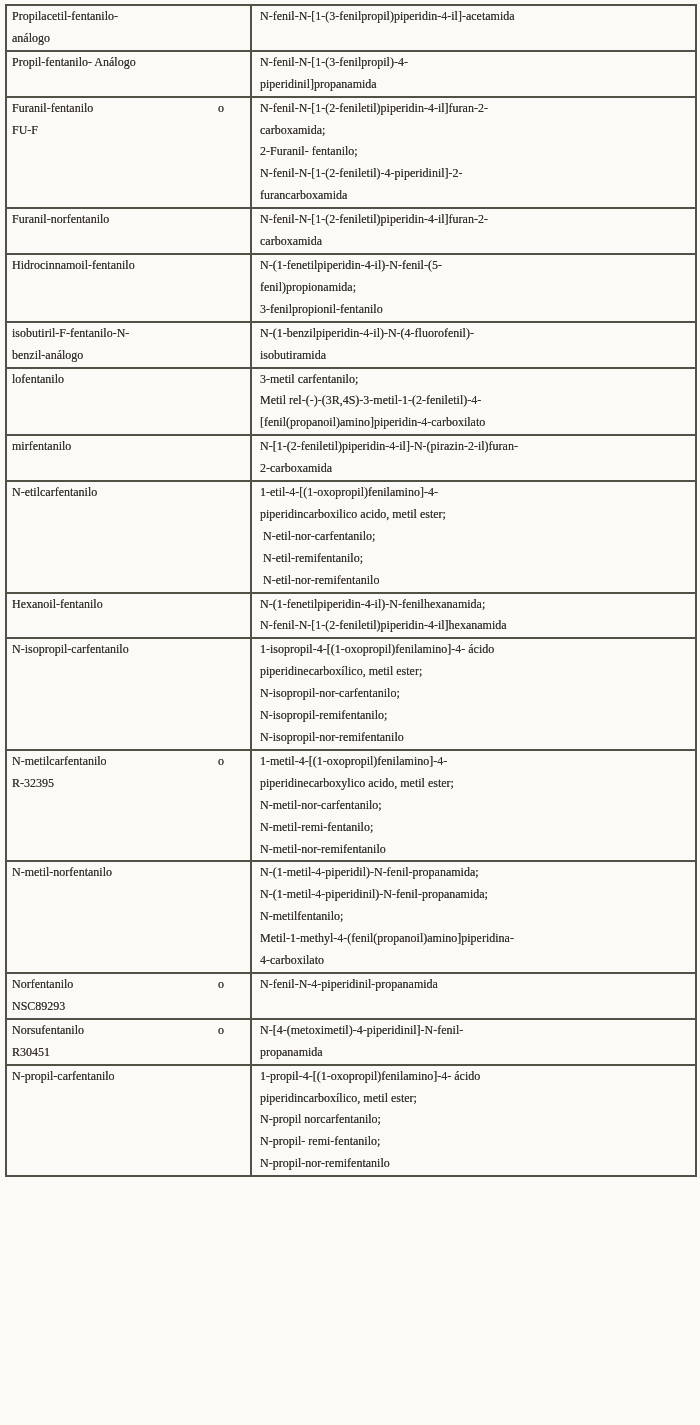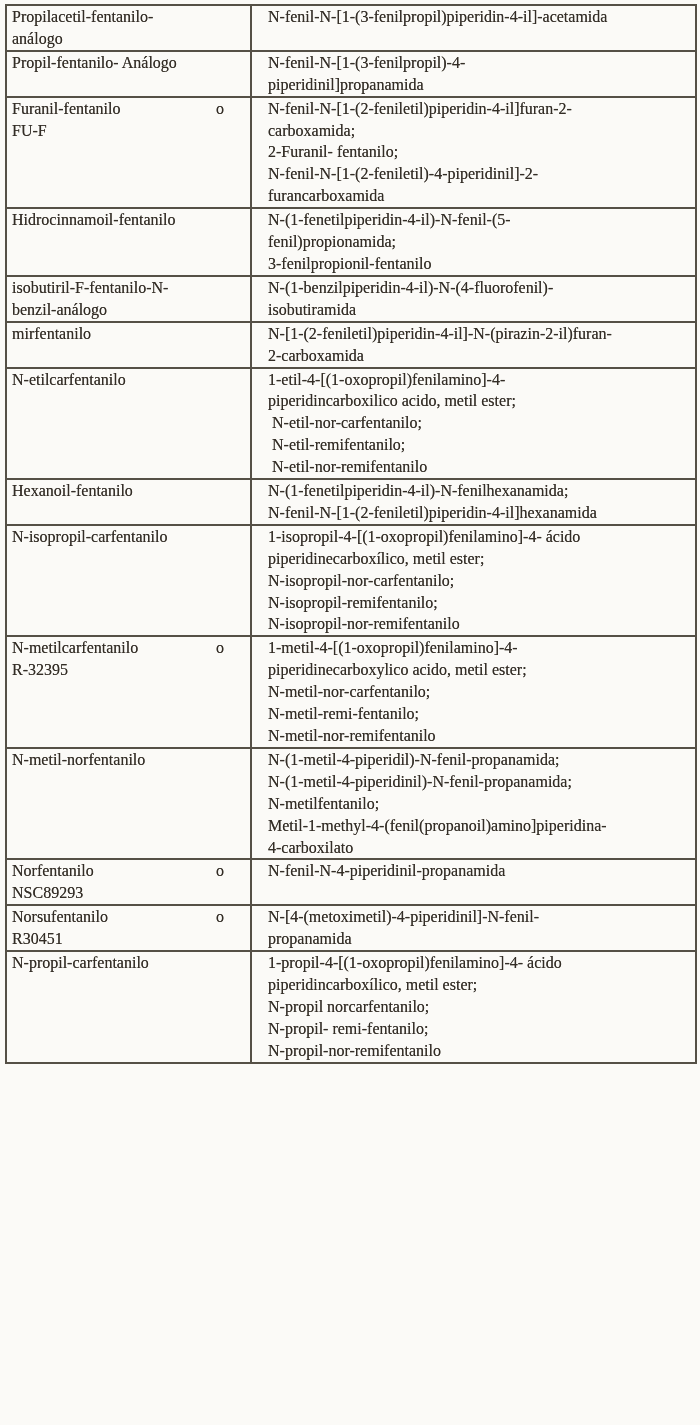--- a/index.html
+++ b/index.html
@@ -18,28 +18,28 @@
     position:absolute;
     left:5px;top:4px;
     width:692px;
     border-collapse:collapse;
     table-layout:fixed;
   }
   td{
     vertical-align:top;
     border:2px solid #55504637;
     border:2px solid #555046;
-    font-size:16px;
+    font-size:12px;
     line-height:21.9px;
     color:#332d26;
     text-shadow:0 0 0.6px rgba(51,45,38,0.7);
     padding:0 6px 0 5px;
   }
   td.cell-left{width:232px;}
-  td.cell-right{padding-left:16px;}
+  td.cell-right{padding-left:8px;}
   .line{white-space:pre-wrap;}
   .or-line{
     display:flex;
     justify-content:space-between;
   }
   .or-connector{
     margin-right:20px;
   }
 </style>
 </head>
@@ -74,36 +74,55 @@
           <td class="cell-right">
             <div class="line">N-fenil-N-[1-(2-feniletil)piperidin-4-il]furan-2-</div>
             <div class="line">carboxamida;</div>
             <div class="line">2-Furanil- fentanilo;</div>
             <div class="line">N-fenil-N-[1-(2-feniletil)-4-piperidinil]-2-</div>
             <div class="line">furancarboxamida</div>
           </td>
         </tr>
         <tr>
           <td class="cell-left">
+            <div class="line">Furanil-norfentanilo</div>
+          </td>
+          <td class="cell-right">
+            <div class="line">N-fenil-N-[1-(2-feniletil)piperidin-4-il]furan-2-</div>
+            <div class="line">carboxamida</div>
+          </td>
+        </tr>
+        <tr>
+          <td class="cell-left">
             <div class="line">Hidrocinnamoil-fentanilo</div>
           </td>
           <td class="cell-right">
             <div class="line">N-(1-fenetilpiperidin-4-il)-N-fenil-(5-</div>
             <div class="line">fenil)propionamida;</div>
             <div class="line">3-fenilpropionil-fentanilo</div>
           </td>
         </tr>
         <tr>
           <td class="cell-left">
             <div class="line">isobutiril-F-fentanilo-N-</div>
             <div class="line">benzil-análogo</div>
           </td>
           <td class="cell-right">
             <div class="line">N-(1-benzilpiperidin-4-il)-N-(4-fluorofenil)-</div>
             <div class="line">isobutiramida</div>
+          </td>
+        </tr>
+        <tr>
+          <td class="cell-left">
+            <div class="line">lofentanilo</div>
+          </td>
+          <td class="cell-right">
+            <div class="line">3-metil carfentanilo;</div>
+            <div class="line">Metil rel-(-)-(3R,4S)-3-metil-1-(2-feniletil)-4-</div>
+            <div class="line">[fenil(propanoil)amino]piperidin-4-carboxilato</div>
           </td>
         </tr>
         <tr>
           <td class="cell-left">
             <div class="line">mirfentanilo</div>
           </td>
           <td class="cell-right">
             <div class="line">N-[1-(2-feniletil)piperidin-4-il]-N-(pirazin-2-il)furan-</div>
             <div class="line">2-carboxamida</div>
           </td>

